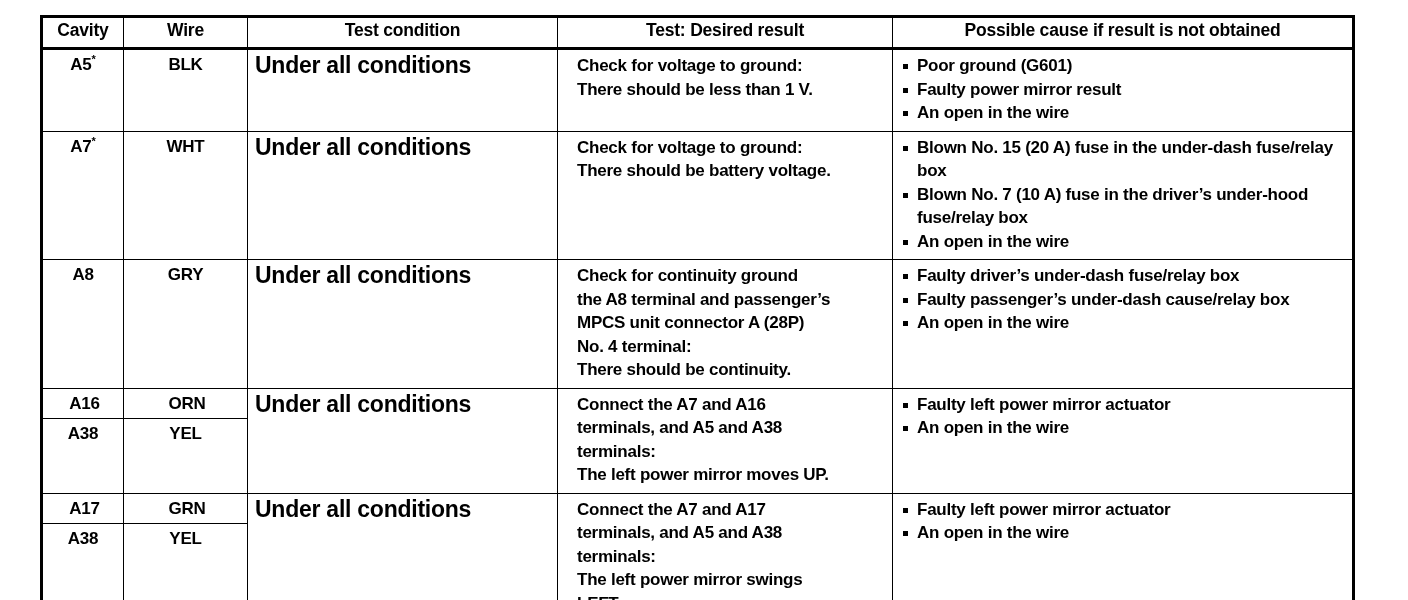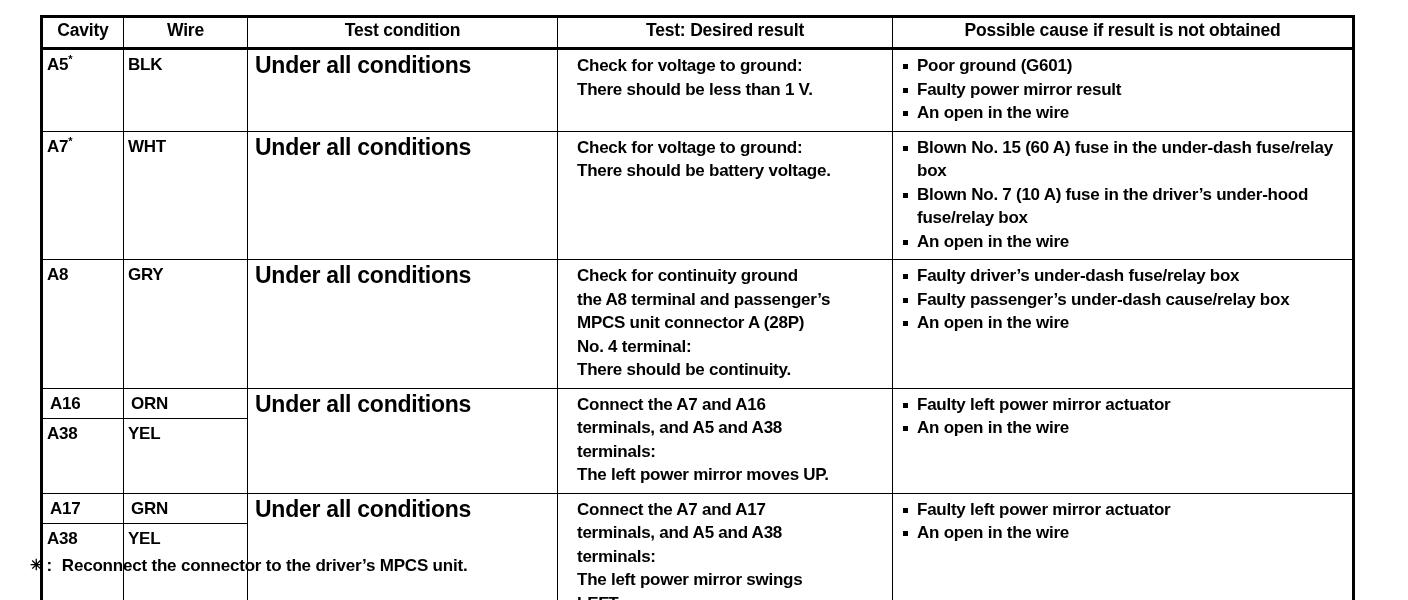--- a/index.html
+++ b/index.html
@@ -69,20 +69,21 @@
     line-height: 23.5px;
     font-weight: bold;
     letter-spacing: -0.25px;
   }
 
   
   td.stack {
     padding: 0;
   }
   .sub {
+    text-align: center;
     font-size: 17px;
     font-weight: bold;
     line-height: 23.5px;
     padding: 3px 4px 3px 4px;
     letter-spacing: -0.25px;
   }
   .sub.divided {
     border-bottom: 1.5px solid #000;
     padding-left: 7px;
   }
@@ -210,21 +211,21 @@
               <div class="cell-pad">Under all conditions</div>
             </td>
             <td>
               <div class="lines">
                 <div class="ln">Check for voltage to ground:</div>
                 <div class="ln">There should be battery voltage.</div>
               </div>
             </td>
             <td>
               <ul class="causes">
-                <li>Blown No. 15 (60 A) fuse in the under-dash fuse/relay box</li>
+                <li>Blown No. 15 (20 A) fuse in the under-dash fuse/relay box</li>
                 <li>Blown No. 7 (10 A) fuse in the driver’s under-hood fuse/relay box</li>
                 <li>An open in the wire</li>
               </ul>
             </td>
           </tr>
           <tr>
             <td class="stack">
               <div class="sub">A8</div>
             </td>
             <td class="stack">
@@ -302,17 +303,14 @@
               <ul class="causes">
                 <li>Faulty left power mirror actuator</li>
                 <li>An open in the wire</li>
               </ul>
             </td>
           </tr>
         </tbody>
     </table>
   </div>
 
-  <div class="footnote">
-    <span class="fn-star">✳</span><span class="fn-colon">:</span><span>Reconnect the connector to the driver’s MPCS unit.</span>
-  </div>
 
 </div>
 
 </body></html>

